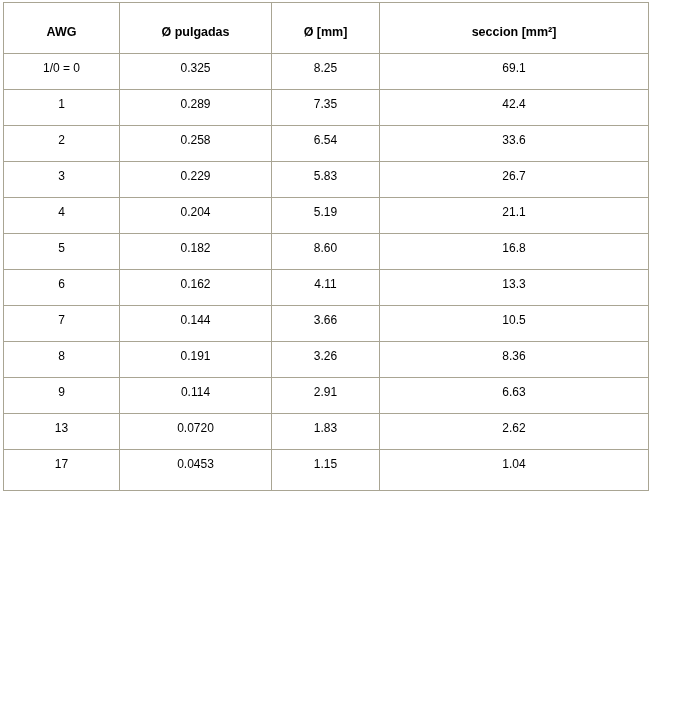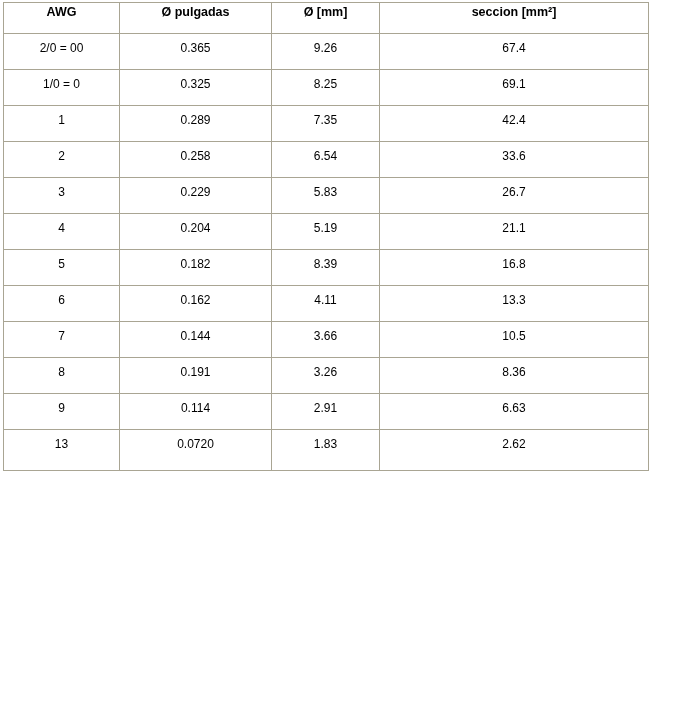--- a/index.html
+++ b/index.html
@@ -47,21 +47,21 @@
   }
   table.awg th:first-child,
   table.awg td:first-child {
     border-left: 1px solid #a9a593;
   }
   table.awg thead th {
     border-top: 1px solid #a9a593;
     font-weight: bold;
     font-size: 12.5px;
     height: 28px;
-    padding-top: 2px;
+    padding-top: 22px;
   }
   table.awg tbody td {
     height: 28px;
   }
   table.awg tbody tr:last-child td {
     height: 33px;
   }
   .cellval {
     display: block;
   }
@@ -81,34 +81,20 @@
       <tr>
         <th>AWG</th>
         <th>Ø pulgadas</th>
         <th>Ø [mm]</th>
         <th>seccion [mm²]</th>
       </tr>
     </thead>
     <tbody id="awg-body">
         <tr>
           <td>
-            <span class="cellval">2/0 = 00</span>
-          </td>
-          <td>
-            <span class="cellval">0.365</span>
-          </td>
-          <td>
-            <span class="cellval">9.26</span>
-          </td>
-          <td>
-            <span class="cellval">67.4</span>
-          </td>
-        </tr>
-        <tr>
-          <td>
             <span class="cellval">1/0 = 0</span>
           </td>
           <td>
             <span class="cellval">0.325</span>
           </td>
           <td>
             <span class="cellval">8.25</span>
           </td>
           <td>
             <span class="cellval">69.1</span>
@@ -171,21 +157,21 @@
           </td>
         </tr>
         <tr>
           <td>
             <span class="cellval">5</span>
           </td>
           <td>
             <span class="cellval">0.182</span>
           </td>
           <td>
-            <span class="cellval">8.39</span>
+            <span class="cellval">8.60</span>
           </td>
           <td>
             <span class="cellval">16.8</span>
           </td>
         </tr>
         <tr>
           <td>
             <span class="cellval">6</span>
           </td>
           <td>
@@ -245,17 +231,31 @@
             <span class="cellval">13</span>
           </td>
           <td>
             <span class="cellval">0.0720</span>
           </td>
           <td>
             <span class="cellval">1.83</span>
           </td>
           <td>
             <span class="cellval">2.62</span>
+          </td>
+        </tr>
+        <tr>
+          <td>
+            <span class="cellval">17</span>
+          </td>
+          <td>
+            <span class="cellval">0.0453</span>
+          </td>
+          <td>
+            <span class="cellval">1.15</span>
+          </td>
+          <td>
+            <span class="cellval">1.04</span>
           </td>
         </tr>
       </tbody>
   </table>
 </div>
 
 </body></html>

